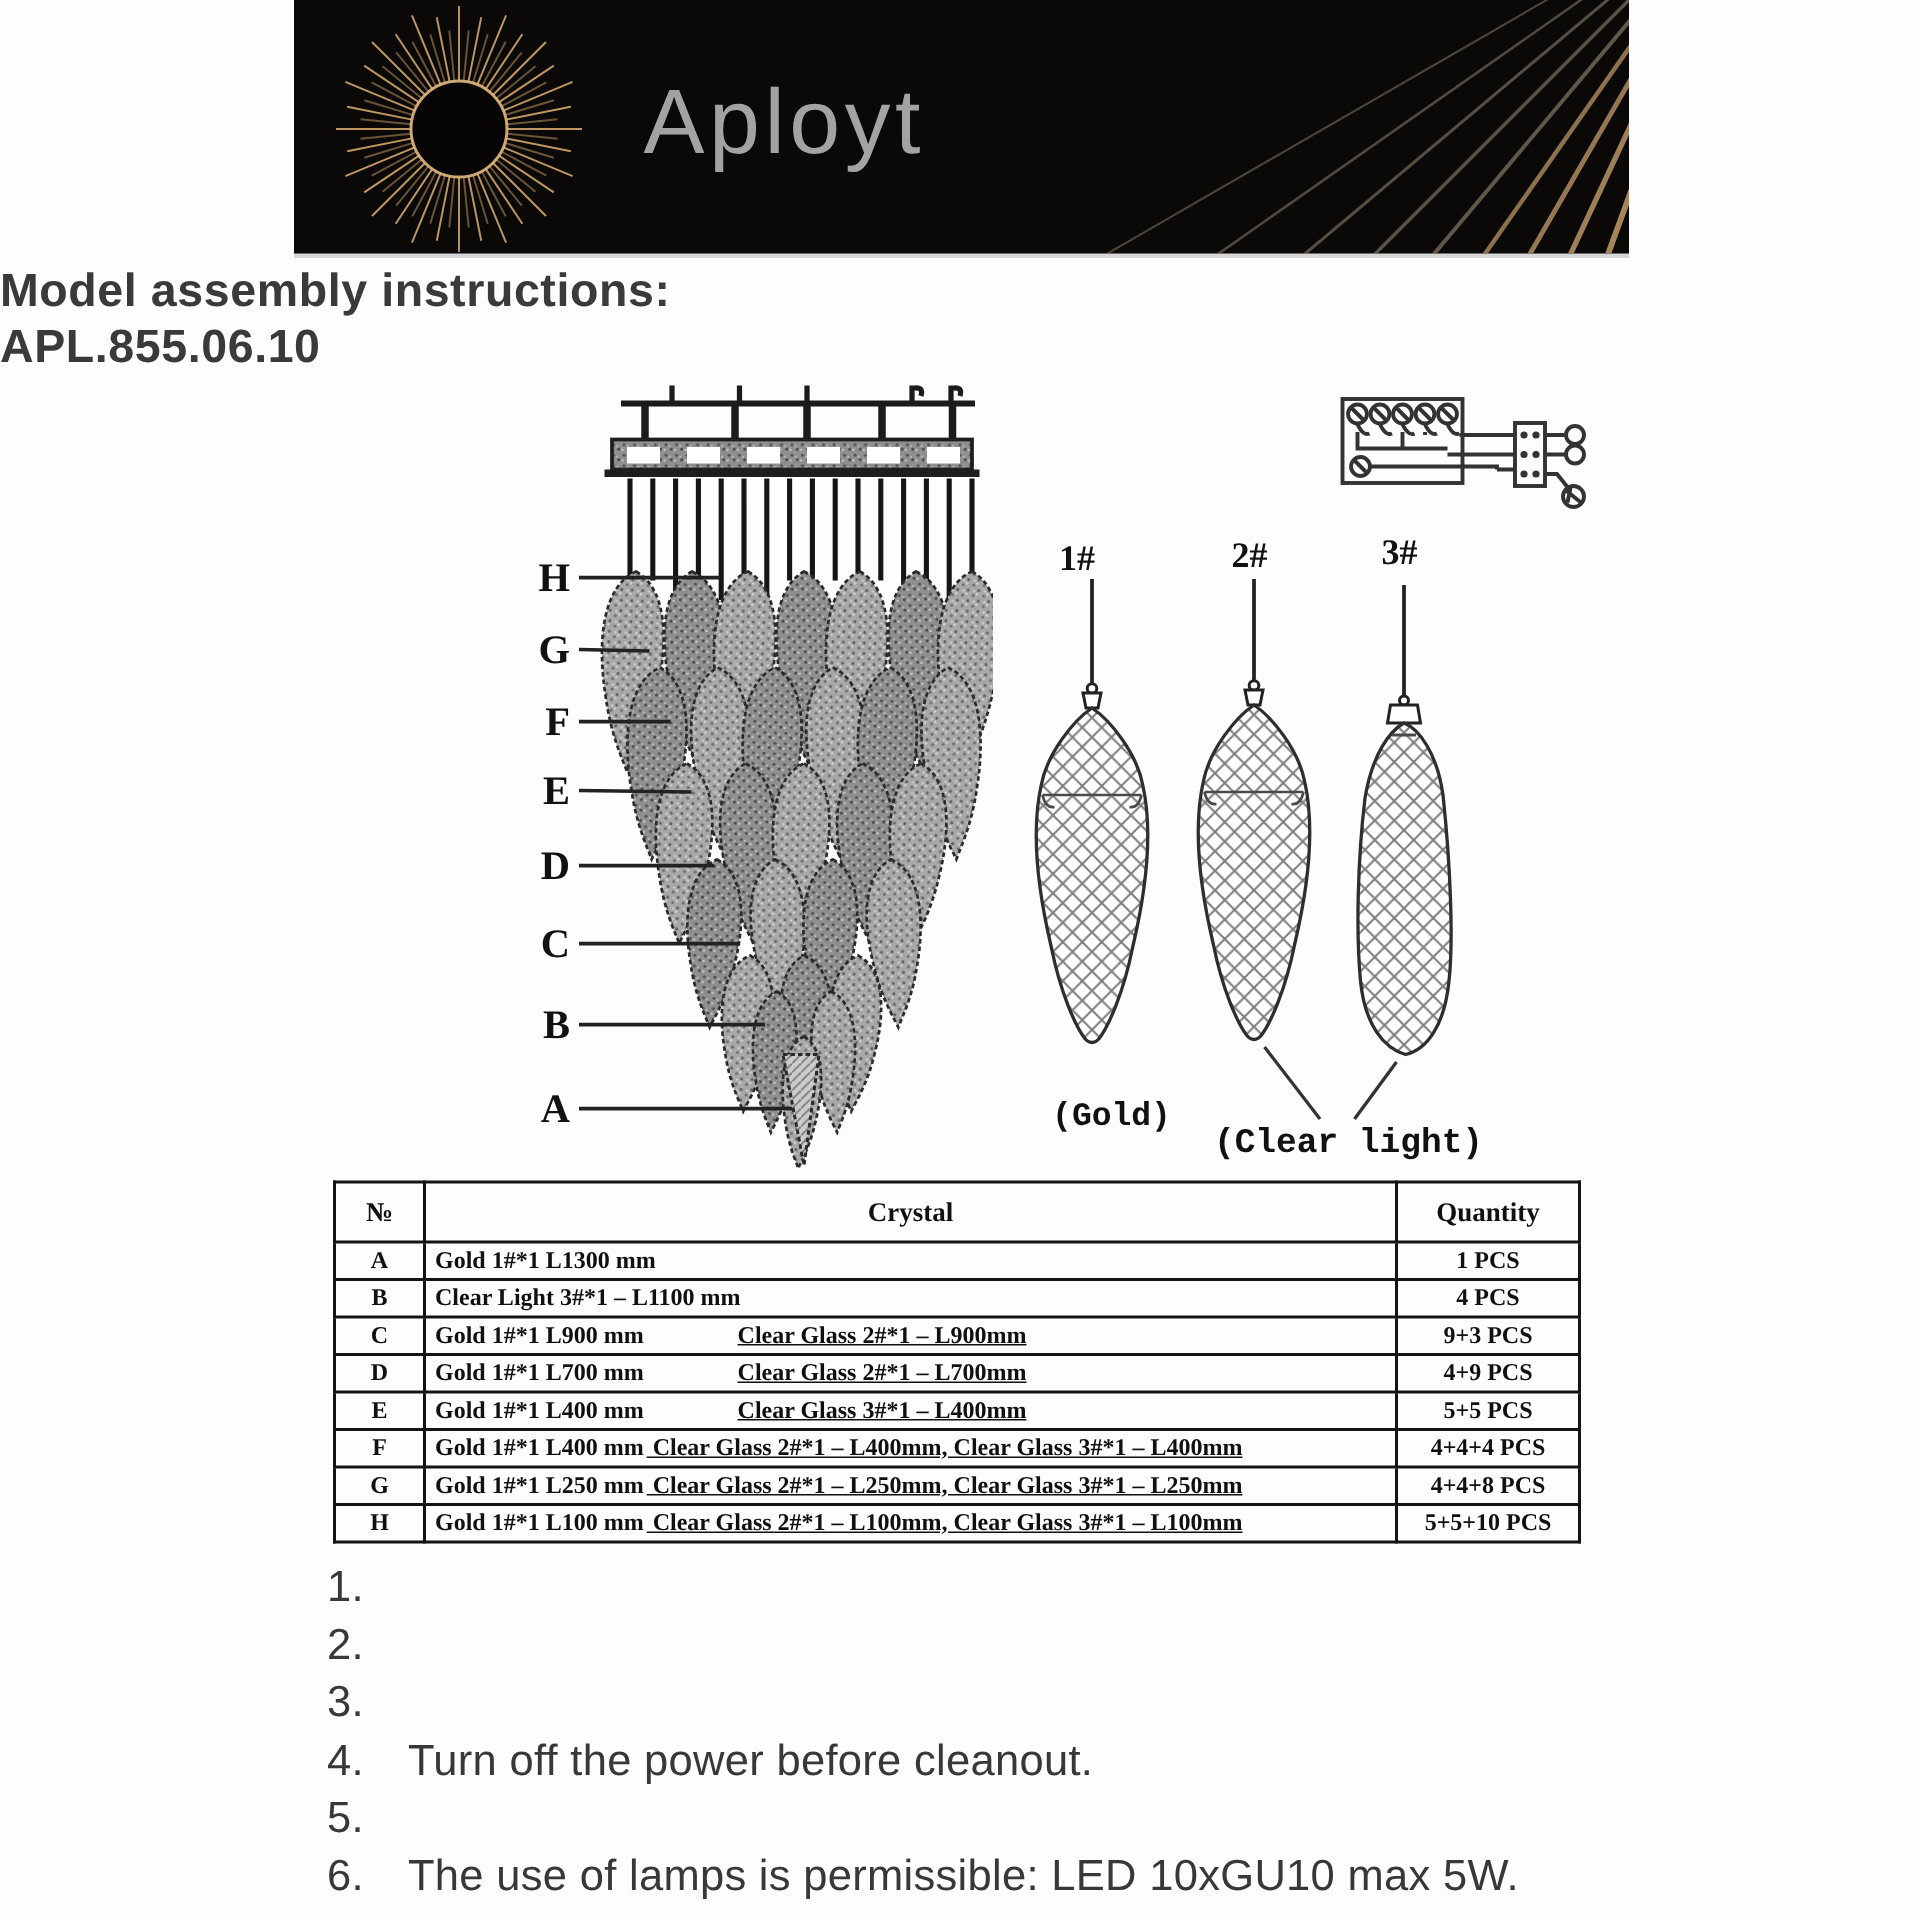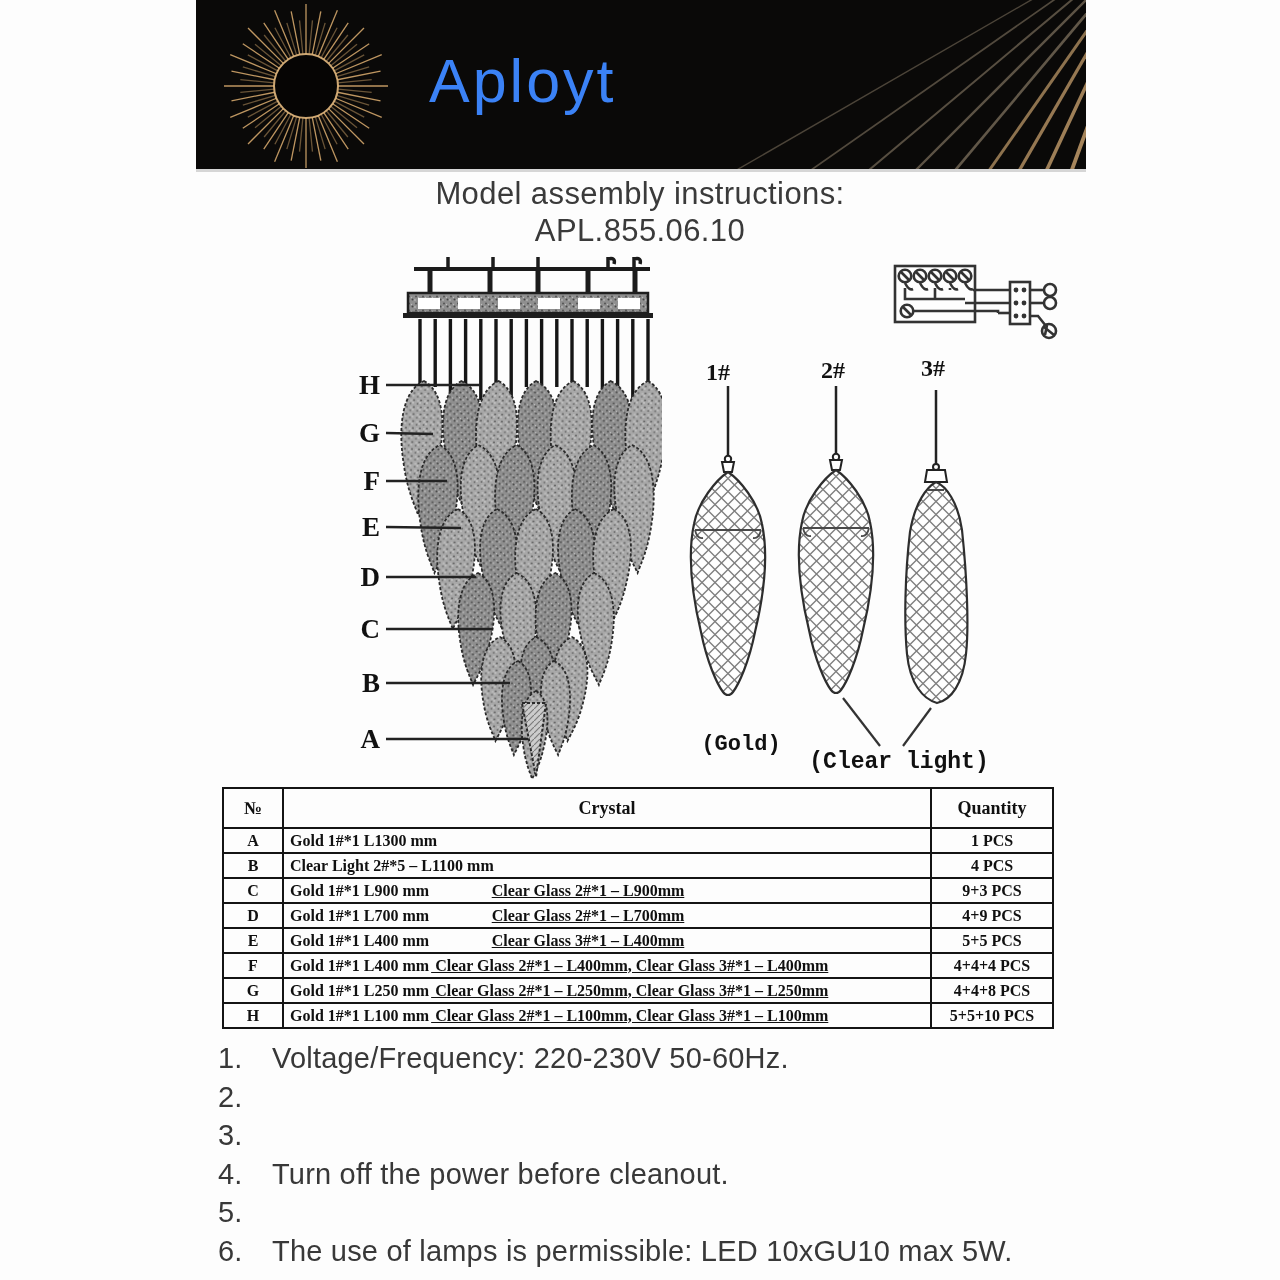--- a/index.html
+++ b/index.html
@@ -9,26 +9,26 @@
   }
   
   .banner{
     position:absolute;left:196px;top:0;width:890px;height:169px;
     background:#0a0908;overflow:hidden;border-bottom:3px solid #d6d6d6;
   }
   .banner svg{position:absolute;left:0;top:0;}
   .brand-word{
     position:absolute;left:233px;top:46px;
     font-size:61px;font-weight:400;letter-spacing:3px;
-    color:#3b82f6;font-family:"Liberation Sans",sans-serif;
+    color:#a3a3a3;font-family:"Liberation Sans",sans-serif;
   }
   
   .title-block{
-    position:absolute;left:0;top:175px;width:1280px;text-align:center;
-    color:#3a3a3a;font-size:31px;line-height:37px;letter-spacing:0.4px;
+    position:absolute;left:0;top:175px;width:1280px;
+    color:#3a3a3a;font-size:31px;line-height:37px;letter-spacing:0.4px;font-weight:bold;
   }
   
   .chandelier{position:absolute;left:330px;top:253px;}
   .pendants{position:absolute;left:655px;top:340px;}
   .wiring{position:absolute;left:878px;top:255px;}
   .serif-label{font-family:"Liberation Serif",serif;font-weight:bold;}
   .mono-label{font-family:"Liberation Mono","DejaVu Sans Mono",monospace;font-weight:bold;}
   
   .crystal-table{
     position:absolute;left:222px;top:787px;width:832px;
@@ -377,21 +377,21 @@
     </tr>
   </thead>
   <tbody id="table-body">
       <tr>
         <td class="c-no">A</td>
         <td class="c-crystal"><span class="part1">Gold 1#*1 L1300 mm</span></td>
         <td class="c-qty">1 PCS</td>
       </tr>
       <tr>
         <td class="c-no">B</td>
-        <td class="c-crystal"><span class="part1">Clear Light 2#*5 – L1100 mm</span></td>
+        <td class="c-crystal"><span class="part1">Clear Light 3#*1 – L1100 mm</span></td>
         <td class="c-qty">4 PCS</td>
       </tr>
       <tr>
         <td class="c-no">C</td>
         <td class="c-crystal"><span class="part1 spread">Gold 1#*1 L900 mm</span><span class="part2">Clear Glass 2#*1 – L900mm</span></td>
         <td class="c-qty">9+3 PCS</td>
       </tr>
       <tr>
         <td class="c-no">D</td>
         <td class="c-crystal"><span class="part1 spread">Gold 1#*1 L700 mm</span><span class="part2">Clear Glass 2#*1 – L700mm</span></td>
@@ -416,21 +416,20 @@
         <td class="c-no">H</td>
         <td class="c-crystal"><span class="part1">Gold 1#*1 L100 mm</span><span class="part2"> Clear Glass 2#*1 – L100mm, Clear Glass 3#*1 – L100mm</span></td>
         <td class="c-qty">5+5+10 PCS</td>
       </tr>
     </tbody>
 </table>
 
 <div class="instructions" id="instructions">
     <div class="instr-row">
       <span class="instr-num">1.</span>
-      <span class="instr-text">Voltage/Frequency: 220-230V 50-60Hz.</span>
     </div>
     <div class="instr-row">
       <span class="instr-num">2.</span>
     </div>
     <div class="instr-row">
       <span class="instr-num">3.</span>
     </div>
     <div class="instr-row">
       <span class="instr-num">4.</span>
       <span class="instr-text">Turn off the power before cleanout.</span>

